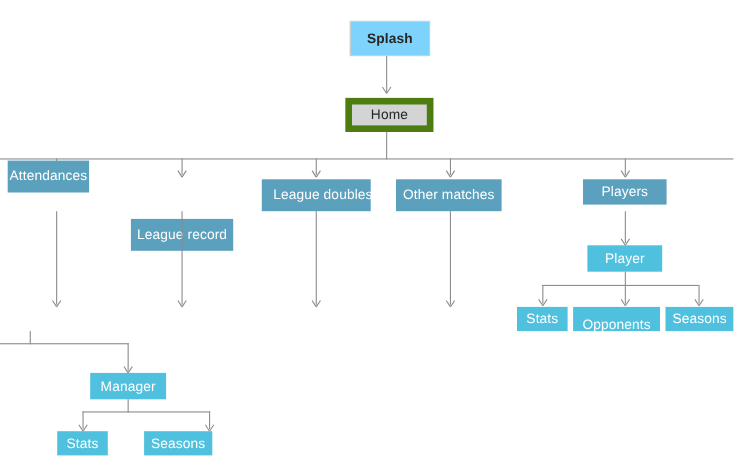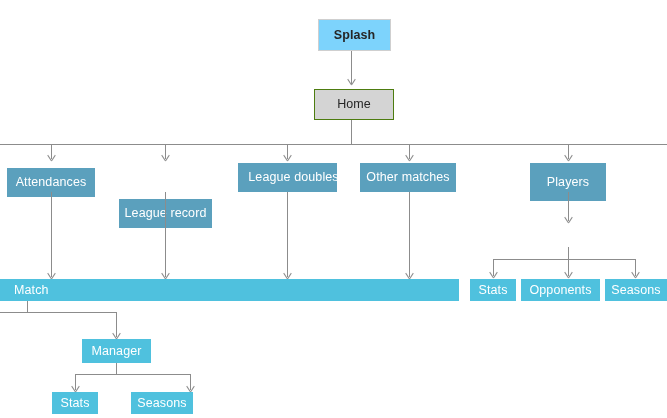--- a/index.html
+++ b/index.html
@@ -34,21 +34,21 @@
 
   
   .node.grey-light {
     background: #7dd3fc;
     border: 1px solid #cfcfcf;
     color: #262626;
     font-weight: bold;
   }
   .node.grey-mid {
     background: #d4d4d4;
-    border: 1px solid #4d7c0f;
+    border: 6px solid #4d7c0f;
     color: #262626;
   }
 
   
   .node.teal {
     background: #5ba0bd;
     color: #ffffff;
   }
 
   
@@ -118,83 +118,83 @@
 
   <div class="ln v" style="left:287px; top:144px; height:15px;"></div>
   <div class="arrow" style="left:283px; top:154px;"></div>
 
   <div class="ln v" style="left:409px; top:144px; height:15px;"></div>
   <div class="arrow" style="left:405px; top:154px;"></div>
 
   <div class="ln v" style="left:568px; top:144px; height:15px;"></div>
   <div class="arrow" style="left:564px; top:154px;"></div>
 
-  <div class="node teal center" style="left:7px; top:168px; width:88px; height:29px;">
+  <div class="node teal center" style="left:7px; top:146px; width:74px; height:29px;">
     <span>Attendances</span>
   </div>
 
   <div class="node teal center" style="left:119px; top:163px; width:93px; height:29px;margin-top:36px;">
     <span>League record</span>
   </div>
 
   <div class="node teal center" style="left:238px; top:163px; width:99px; height:29px;padding-left:12px;">
     <span>League doubles</span>
   </div>
 
   <div class="node teal center" style="left:360px; top:163px; width:96px; height:29px;">
     <span>Other matches</span>
   </div>
 
-  <div class="node teal center" style="left:530px; top:163px; width:76px; height:38px;">
+  <div class="node teal center" style="left:530px; top:163px; width:76px; height:23px;">
     <span>Players</span>
   </div>
 
   <div class="ln v" style="left:51px;  top:192px; height:85px;"></div>
   <div class="arrow" style="left:47px;  top:272px;"></div>
 
   <div class="ln v" style="left:165px; top:192px; height:85px;"></div>
   <div class="arrow" style="left:161px; top:272px;"></div>
 
   <div class="ln v" style="left:287px; top:192px; height:85px;"></div>
   <div class="arrow" style="left:283px; top:272px;"></div>
 
   <div class="ln v" style="left:409px; top:192px; height:85px;"></div>
   <div class="arrow" style="left:405px; top:272px;"></div>
 
   <div class="ln v" style="left:568px; top:192px; height:29px;"></div>
   <div class="arrow" style="left:564px; top:216px;"></div>
 
+  <div class="node cyan center" style="left:534px; top:223px; width:68px; height:24px;">
+    <span>Player</span>
+  </div>
 
   <div class="ln v" style="left:568px; top:247px; height:13px;"></div>
   <div class="ln h" style="left:493px; top:259px; width:142px;"></div>
 
   <div class="ln v" style="left:493px; top:259px; height:17px;"></div>
   <div class="arrow" style="left:489px; top:271px;"></div>
 
   <div class="ln v" style="left:568px; top:259px; height:17px;"></div>
   <div class="arrow" style="left:564px; top:271px;"></div>
 
   <div class="ln v" style="left:635px; top:259px; height:17px;"></div>
   <div class="arrow" style="left:631px; top:271px;"></div>
 
   <div class="node cyan center" style="left:470px; top:279px; width:46px; height:22px;">
     <span>Stats</span>
   </div>
 
-  <div class="node cyan center" style="left:521px; top:279px; width:79px; height:22px;">
+  <div class="node cyan center" style="left:521px; top:279px; width:79px; height:22px;align-items:flex-end;">
     <span>Opponents</span>
   </div>
 
   <div class="node cyan center" style="left:605px; top:279px; width:62px; height:22px;">
     <span>Seasons</span>
   </div>
 
-  <div class="node cyan left" style="left:0px; top:279px; width:459px; height:22px;">
-    <span>Match</span>
-  </div>
 
   <div class="ln v" style="left:27px; top:301px; height:12px;"></div>
   <div class="ln h" style="left:0px; top:312px; width:117px;"></div>
   <div class="ln v" style="left:116px; top:312px; height:25px;"></div>
   <div class="arrow" style="left:112px; top:332px;"></div>
 
   <div class="node cyan center" style="left:82px; top:339px; width:69px; height:24px;">
     <span>Manager</span>
   </div>
 

